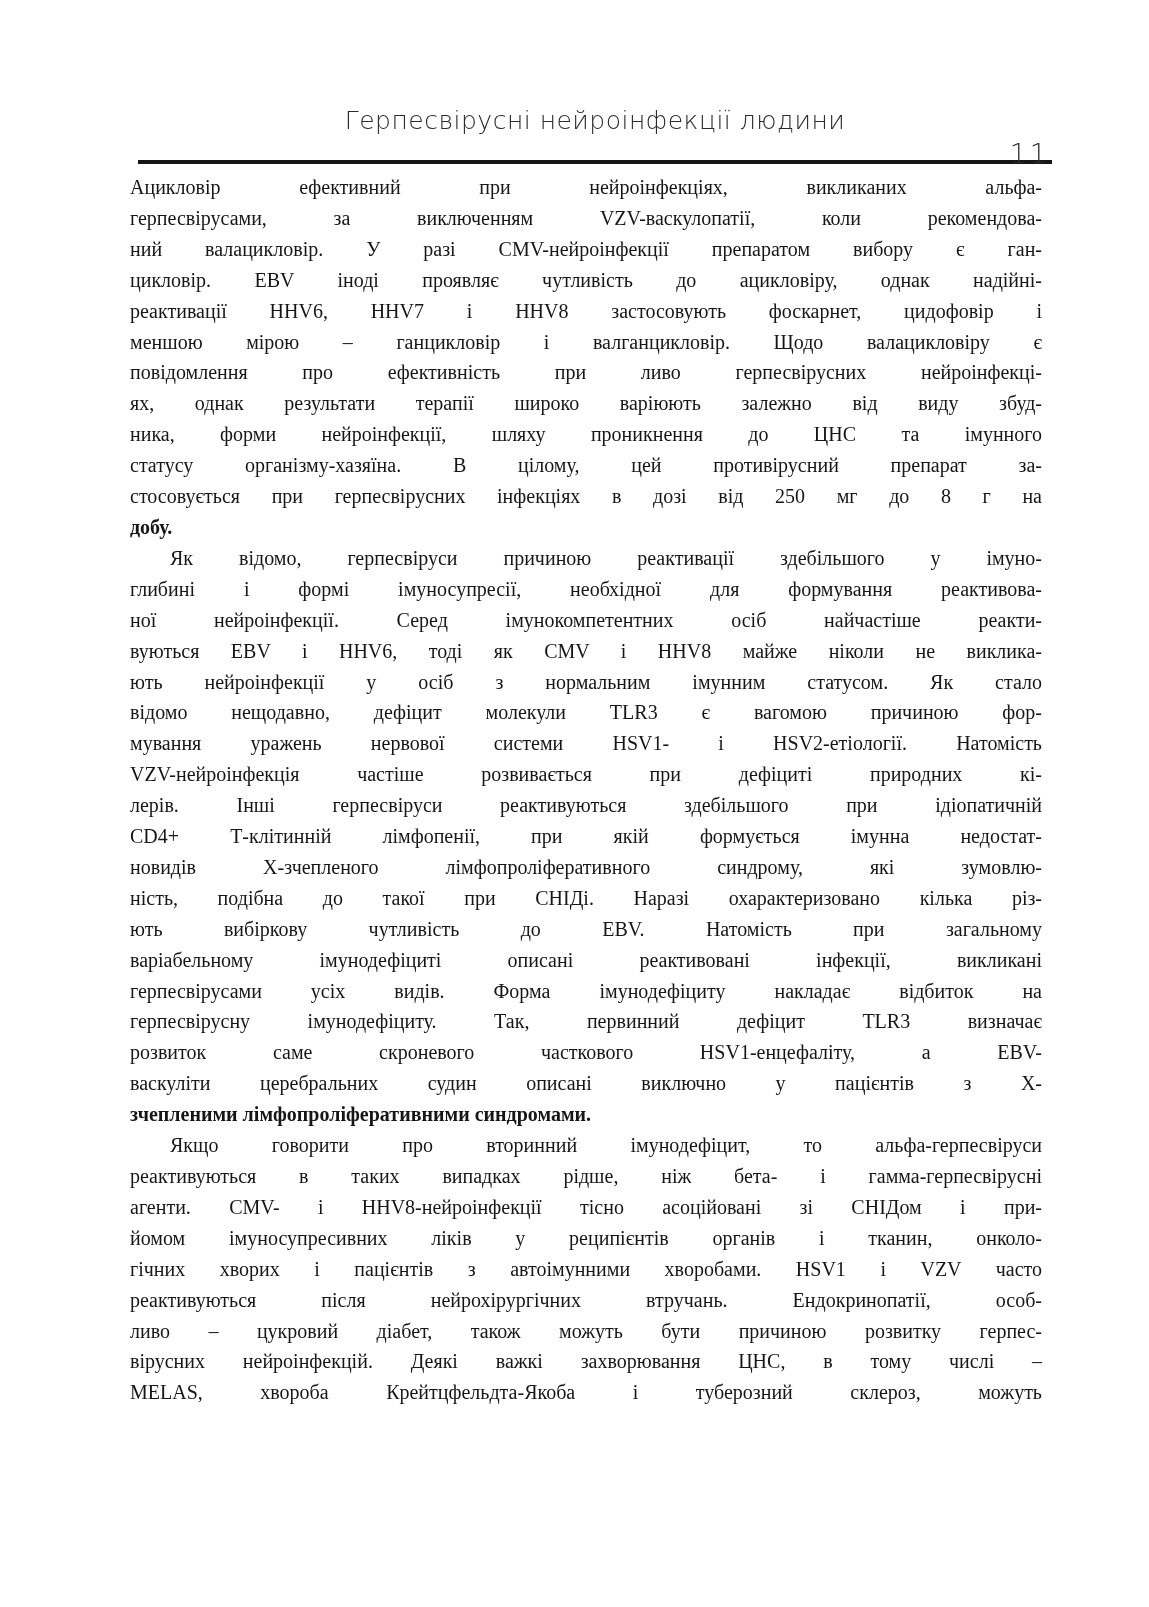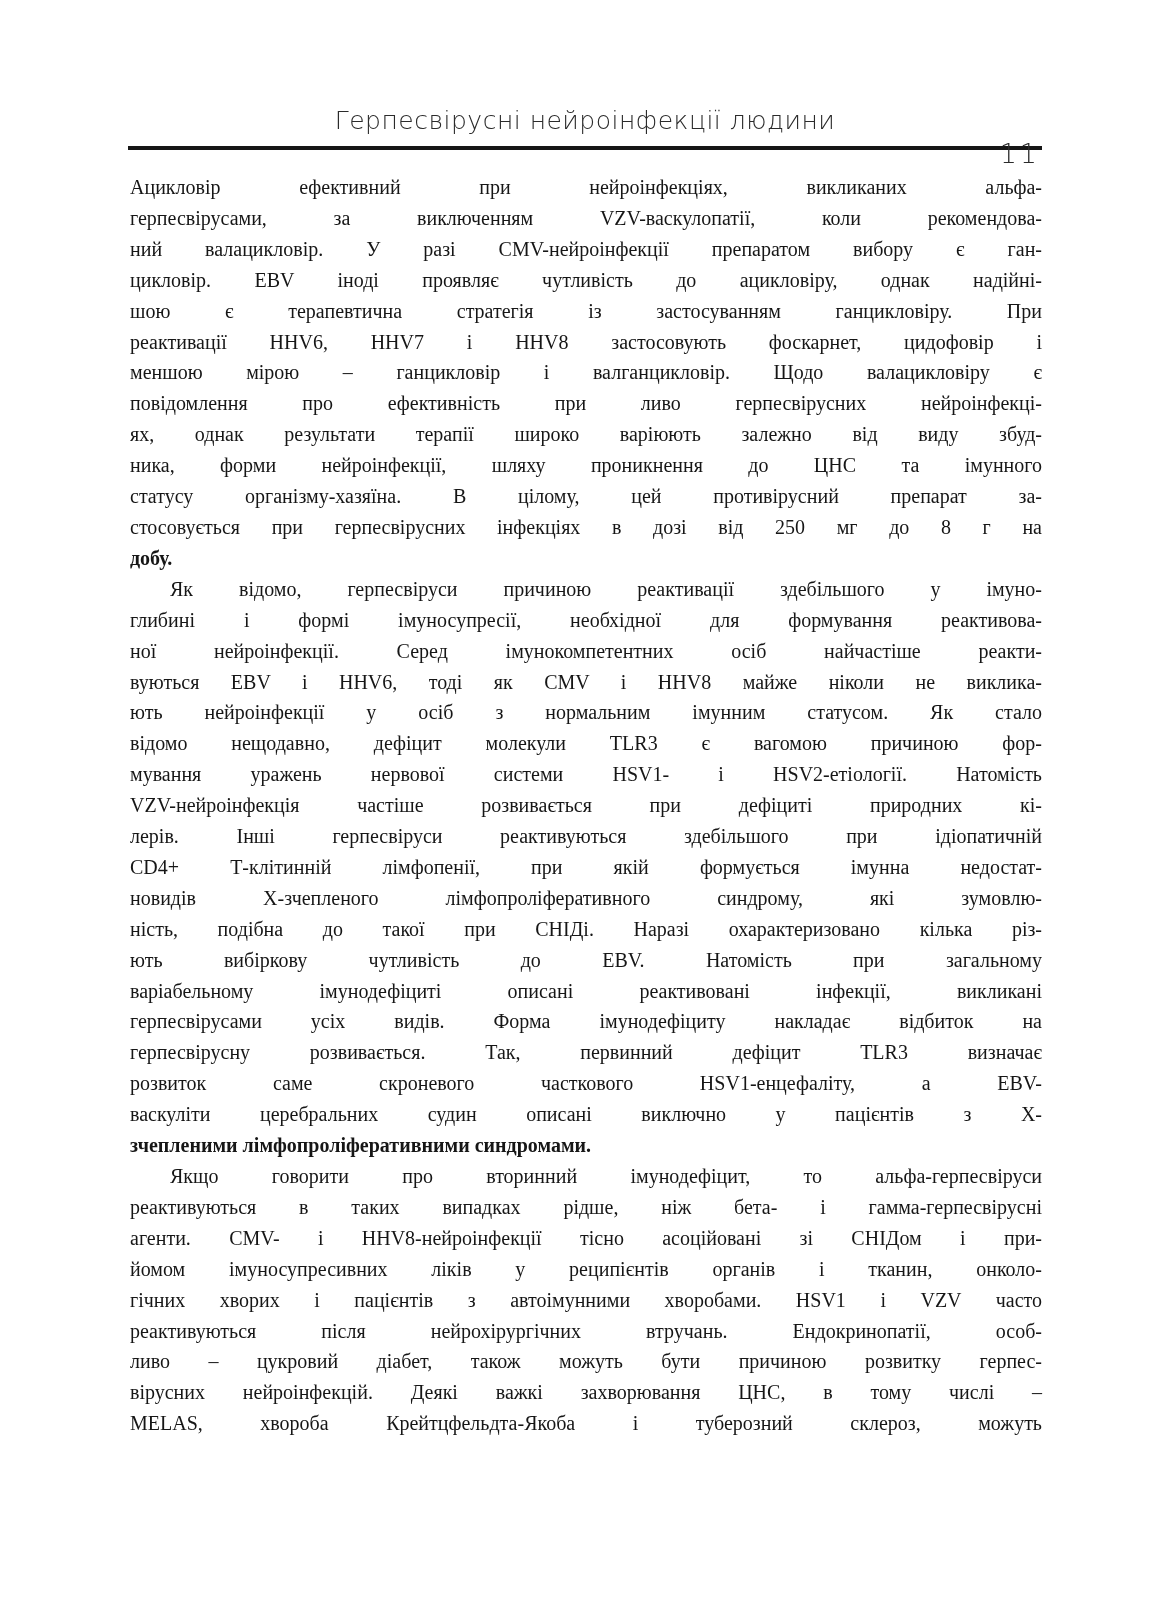--- a/index.html
+++ b/index.html
@@ -13,24 +13,24 @@
     height: 1607px;
     background: #ffffff;
     margin: 0 auto;
     overflow: hidden;
     font-family: "Liberation Serif", serif;
     color: #161616;
   }
   
   .running-header {
     position: absolute;
-    left: 128px;
+    left: 138px;
     top: 106px;
     width: 914px;
-    padding-bottom: 10px;
+    padding-bottom: 24px;
     border-bottom: 4px solid #161616;
   }
   .running-header-inner {
     position: relative;
     height: 30px;
   }
   .header-title {
     position: absolute;
     left: 0;
     right: 0;
@@ -93,21 +93,20 @@
     </div>
   </div>
 
   <div class="text-block">
 
     <div class="paragraph">
       <div class="line">Ацикловір ефективний при нейроінфекціях, викликаних альфа-</div>
       <div class="line">герпесвірусами, за виключенням VZV-васкулопатії, коли рекомендова-</div>
       <div class="line">ний валацикловір. У разі CMV-нейроінфекції препаратом вибору є ган-</div>
       <div class="line">цикловір. EBV іноді проявляє чутливість до ацикловіру, однак надійні-</div>
-      <div class="line">шою є терапевтична стратегія із застосуванням ганцикловіру. При</div>
       <div class="line">реактивації HHV6, HHV7 і HHV8 застосовують фоскарнет, цидофовір і</div>
       <div class="line">меншою мірою – ганцикловір і валганцикловір. Щодо валацикловіру є</div>
       <div class="line">повідомлення про ефективність при ливо герпесвірусних нейроінфекці-</div>
       <div class="line">ях, однак результати терапії широко варіюють залежно від виду збуд-</div>
       <div class="line">ника, форми нейроінфекції, шляху проникнення до ЦНС та імунного</div>
       <div class="line">статусу організму-хазяїна. В цілому, цей противірусний препарат за-</div>
       <div class="line">стосовується при герпесвірусних інфекціях в дозі від 250 мг до 8 г на</div>
       <div class="line last">добу.</div>
     </div>
 
@@ -120,21 +119,21 @@
       <div class="line">відомо нещодавно, дефіцит молекули TLR3 є вагомою причиною фор-</div>
       <div class="line">мування уражень нервової системи HSV1- і HSV2-етіології. Натомість</div>
       <div class="line">VZV-нейроінфекція частіше розвивається при дефіциті природних кі-</div>
       <div class="line">лерів. Інші герпесвіруси реактивуються здебільшого при ідіопатичній</div>
       <div class="line">CD4+ Т-клітинній лімфопенії, при якій формується імунна недостат-</div>
       <div class="line">новидів Х-зчепленого лімфопроліферативного синдрому, які зумовлю-</div>
       <div class="line">ність, подібна до такої при СНІДі. Наразі охарактеризовано кілька різ-</div>
       <div class="line">ють вибіркову чутливість до EBV. Натомість при загальному</div>
       <div class="line">варіабельному імунодефіциті описані реактивовані інфекції, викликані</div>
       <div class="line">герпесвірусами усіх видів. Форма імунодефіциту накладає відбиток на</div>
-      <div class="line">герпесвірусну розвивається. Так, первинний дефіцит TLR3 визначає</div>
+      <div class="line">герпесвірусну імунодефіциту. Так, первинний дефіцит TLR3 визначає</div>
       <div class="line">розвиток саме скроневого часткового HSV1-енцефаліту, а EBV-</div>
       <div class="line">васкуліти церебральних судин описані виключно у пацієнтів з Х-</div>
       <div class="line last">зчепленими лімфопроліферативними синдромами.</div>
     </div>
 
     <div class="paragraph">
       <div class="line indent">Якщо говорити про вторинний імунодефіцит, то альфа-герпесвіруси</div>
       <div class="line">реактивуються в таких випадках рідше, ніж бета- і гамма-герпесвірусні</div>
       <div class="line">агенти. CMV- і HHV8-нейроінфекції тісно асоційовані зі СНІДом і при-</div>
       <div class="line">йомом імуносупресивних ліків у реципієнтів органів і тканин, онколо-</div>

